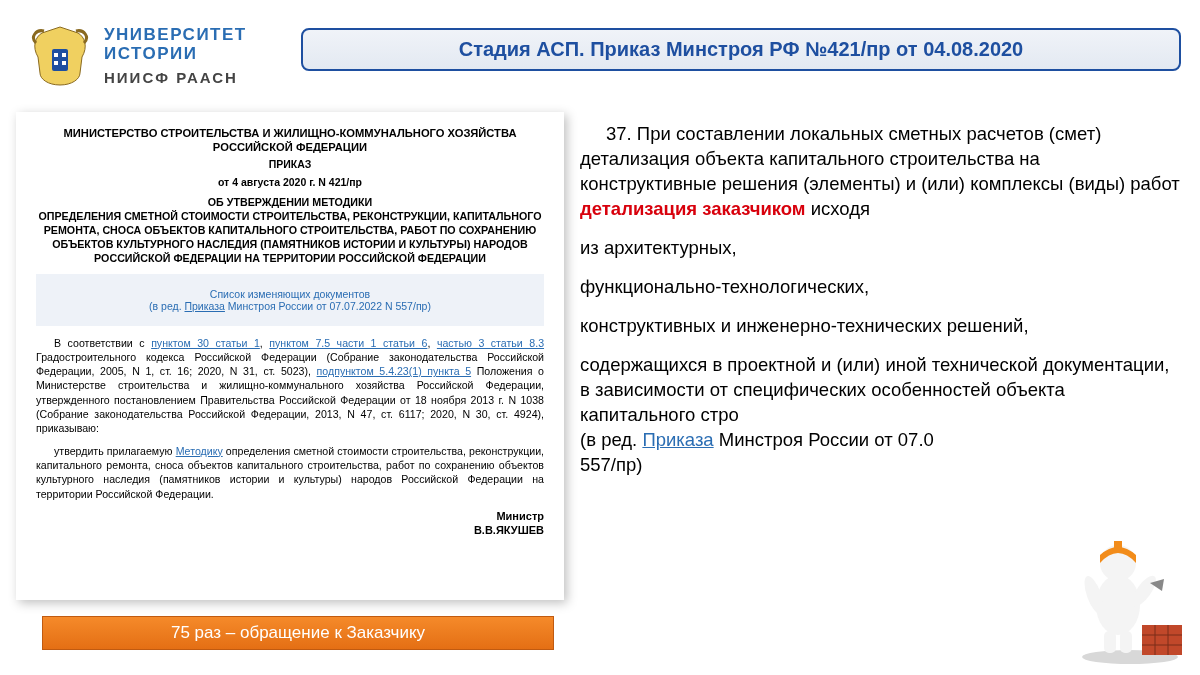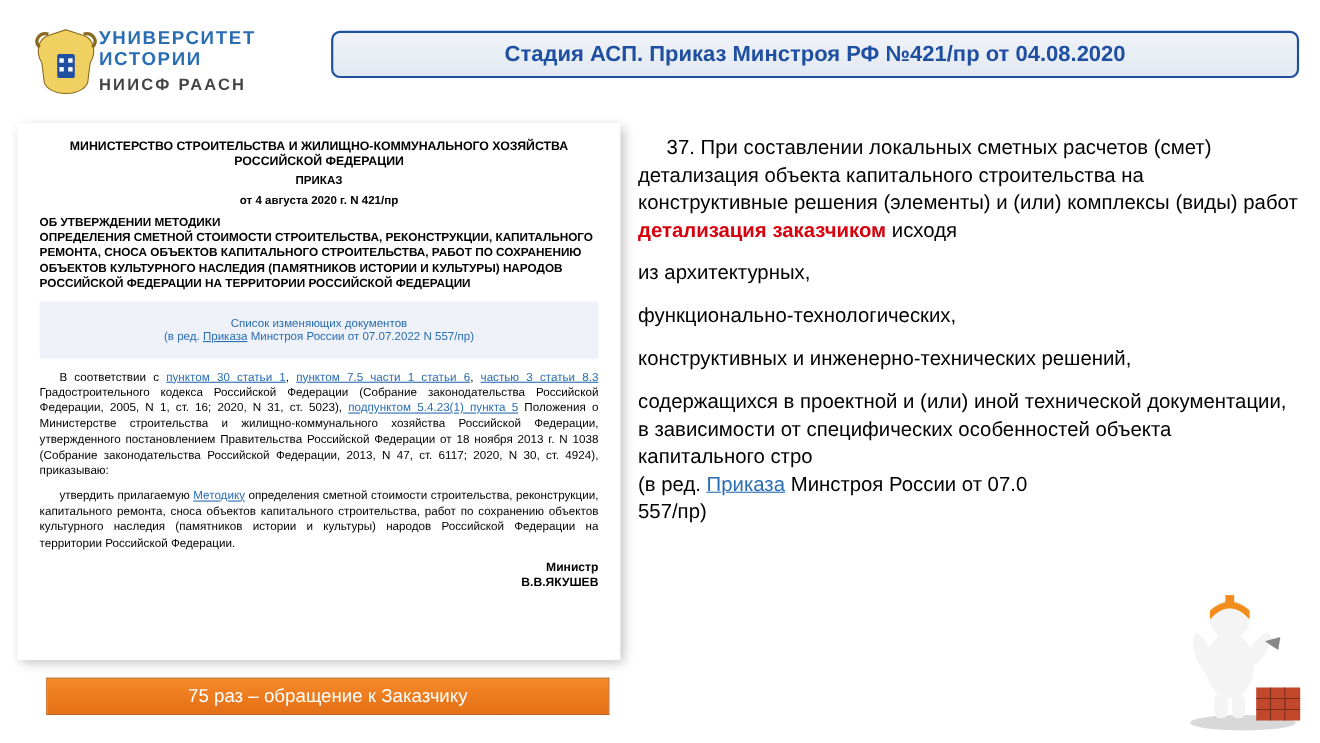--- a/index.html
+++ b/index.html
@@ -10,20 +10,21 @@
     background: #fff;
     position: relative;
     overflow: hidden;
   }
   .logo-block {
     position: absolute;
     left: 30px;
     top: 25px;
     display: flex;
     align-items: center;
+    gap: 14px;
   }
   .emblem { width: 60px; height: 62px; }
   .logo-text { display: flex; flex-direction: column; }
   .uni-name { color: #2a6db3; font-size: 17px; font-weight: 600; letter-spacing: 1.5px; line-height: 1.1; }
   .uni-sub { color: #444; font-size: 15px; letter-spacing: 2px; margin-top: 6px; font-weight: 600; }
   .title-bar {
     position: absolute;
     left: 301px;
     top: 28px;
     width: 880px;
@@ -44,21 +45,21 @@
     height: 488px;
     background: #fff;
     box-shadow: 3px 3px 10px rgba(0,0,0,0.25);
     padding: 14px 20px 10px 20px;
     font-size: 11.2px;
     color: #000;
   }
   .doc-h { text-align: center; font-weight: bold; margin-bottom: 4px; line-height: 1.25; }
   .doc-sh { text-align: center; font-weight: bold; font-size: 10.5px; }
   .doc-date { text-align: center; font-weight: bold; font-size: 10.5px; margin: 6px 0 8px; }
-  .doc-title { font-weight: bold; font-size: 10.7px; line-height: 1.3; margin-bottom: 8px; }
+  .doc-title { text-align: center; font-weight: bold; font-size: 10.7px; line-height: 1.3; margin-bottom: 8px; }
   .changes-box {
     background: #eef2f8;
     padding: 14px;
     text-align: center;
     color: #2a6db3;
     font-size: 10.5px;
     margin: 6px 0 10px;
   }
   .changes-box .lnk { text-decoration: underline; }
   .doc-para { text-align: justify; font-size: 10.6px; line-height: 1.35; margin-bottom: 8px; text-indent: 18px; }

